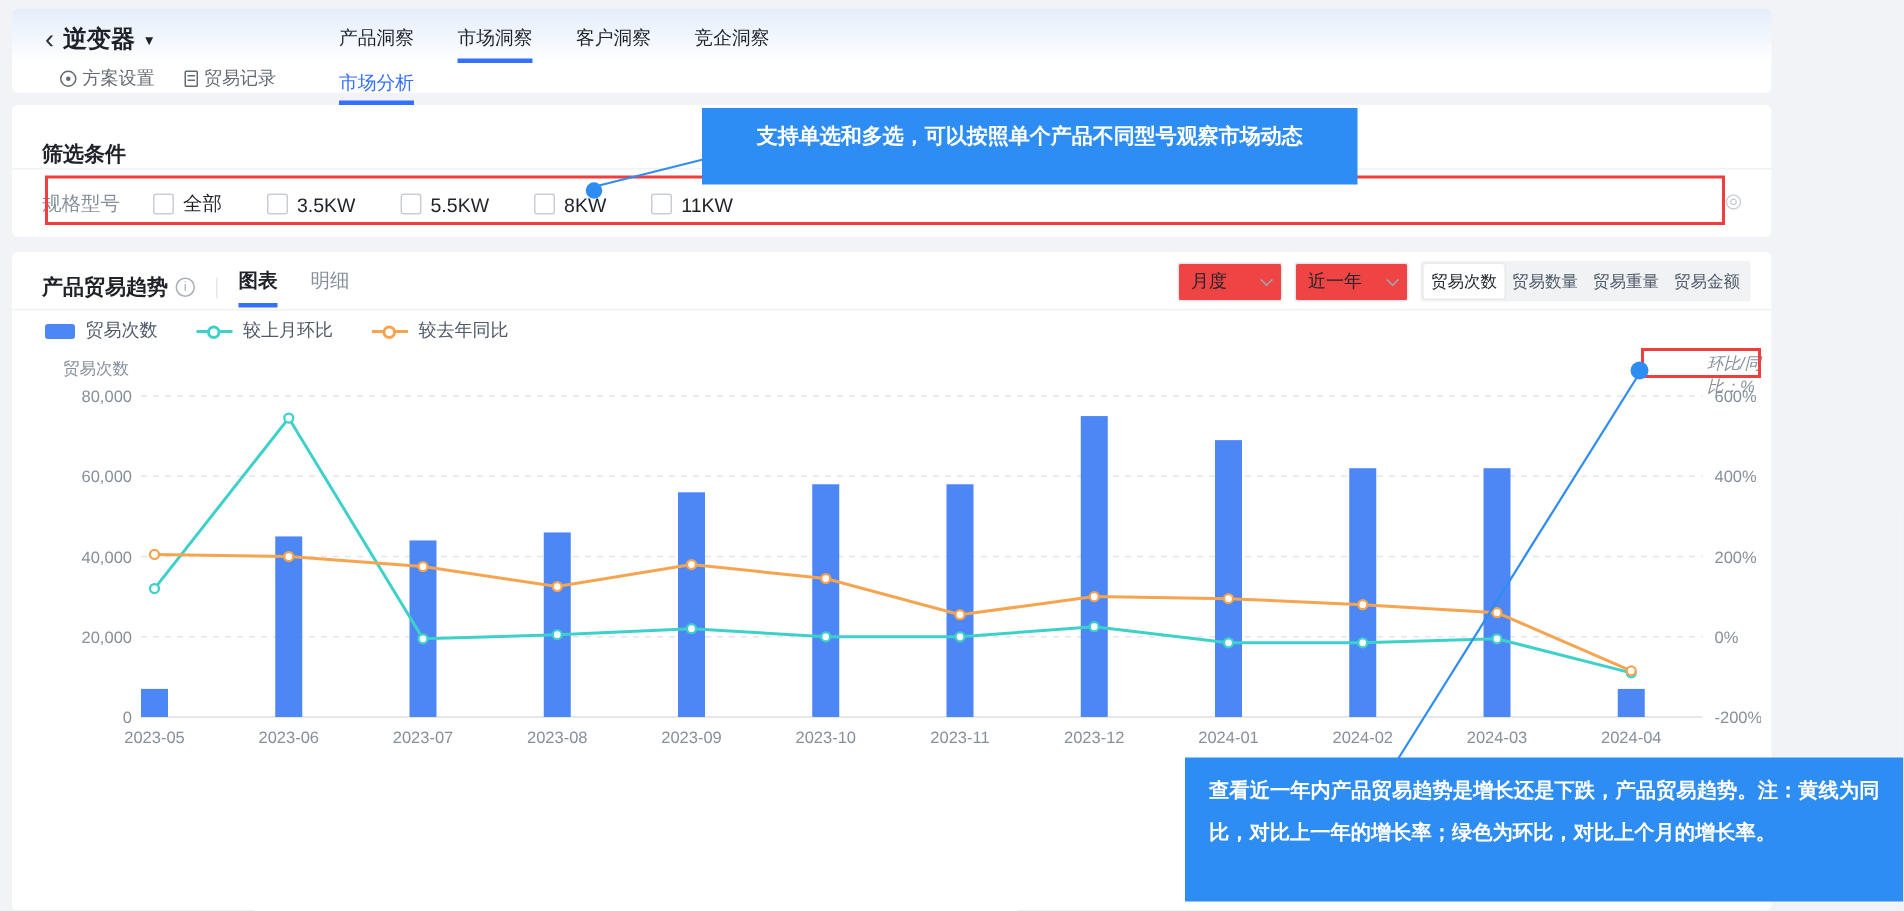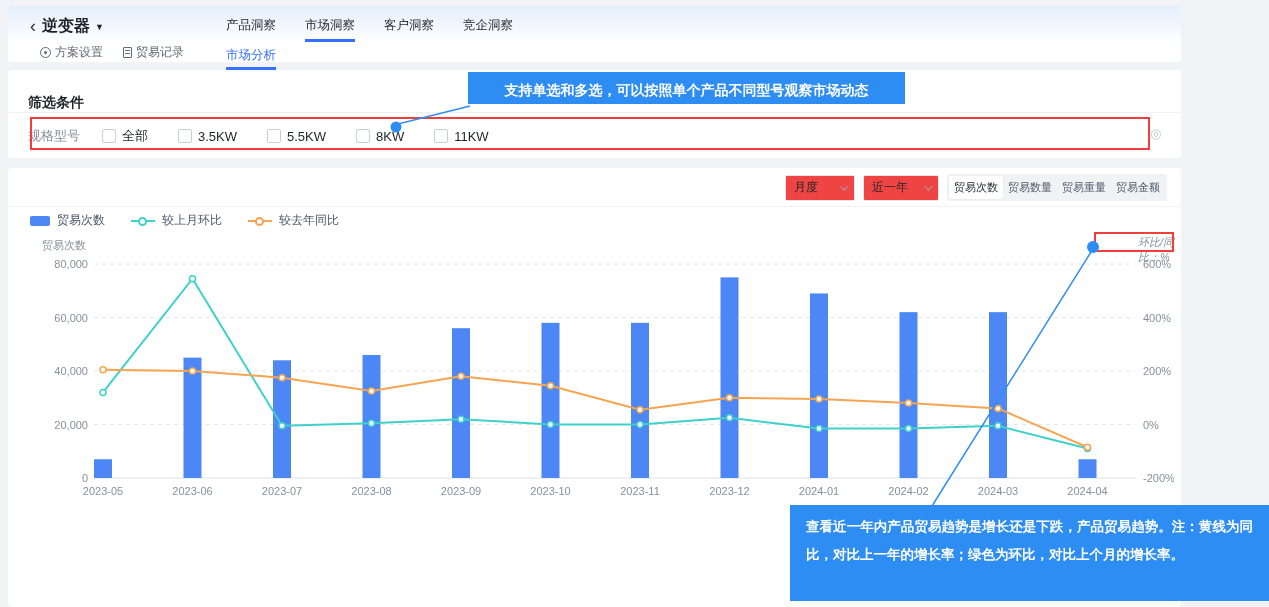--- a/index.html
+++ b/index.html
@@ -86,21 +86,21 @@
   .grid { stroke:#e5e6eb; stroke-dasharray:4 4; }
   .grid.solid { stroke:#dde0e5; stroke-dasharray:none; }
   .tick { font-size:11px; fill:#86909c; }
   .xlab { font-size:11px; fill:#86909c; }
 
   
   .red-box1 { position:absolute; left:30px; top:117px; width:1120px; height:33px;
               border:2px solid #f23d3d; z-index:30; pointer-events:none; }
   .overlay { position:absolute; left:0; top:0; z-index:40; pointer-events:none; }
   .callout { position:absolute; background:#2e8df2; color:#fff; font-weight:bold; z-index:45; }
-  .callout1 { left:468px; top:72px; width:437px; height:32px; line-height:36px;
+  .callout1 { left:468px; top:72px; width:437px; height:51px; line-height:36px;
               text-align:center; font-size:14px; }
   .callout2 { left:790px; top:505px; width:479px; height:96px; padding:8px 16px;
               font-size:13.5px; line-height:2.05; text-align:justify; }
 </style>
 </head>
 <body>
 
 <div class="page">
 
   <div class="card topbar">
@@ -156,20 +156,29 @@
             <span class="cb-box"></span>
             <span class="cb-label">11KW</span>
           </label>
         </div>
     </div>
   </div>
   <span class="filter-collapse">◎</span>
   <div class="red-box1"></div>
 
   <div class="card chart-card">
+    <div class="trend-header">
+      <span class="trend-title">产品贸易趋势</span>
+      <span class="info-icon">i</span>
+      <span class="vsep"></span>
+      <div class="view-tabs" id="viewTabs">
+          <div class="view-tab active">图表</div>
+          <div class="view-tab">明细</div>
+        </div>
+    </div>
     <div class="trend-controls">
       <div class="select">
         <span>月度</span>
         <span class="chev"></span>
       </div>
       <div class="select wide">
         <span>近一年</span>
         <span class="chev"></span>
       </div>
       <div class="metric-group" id="metricGroup">

